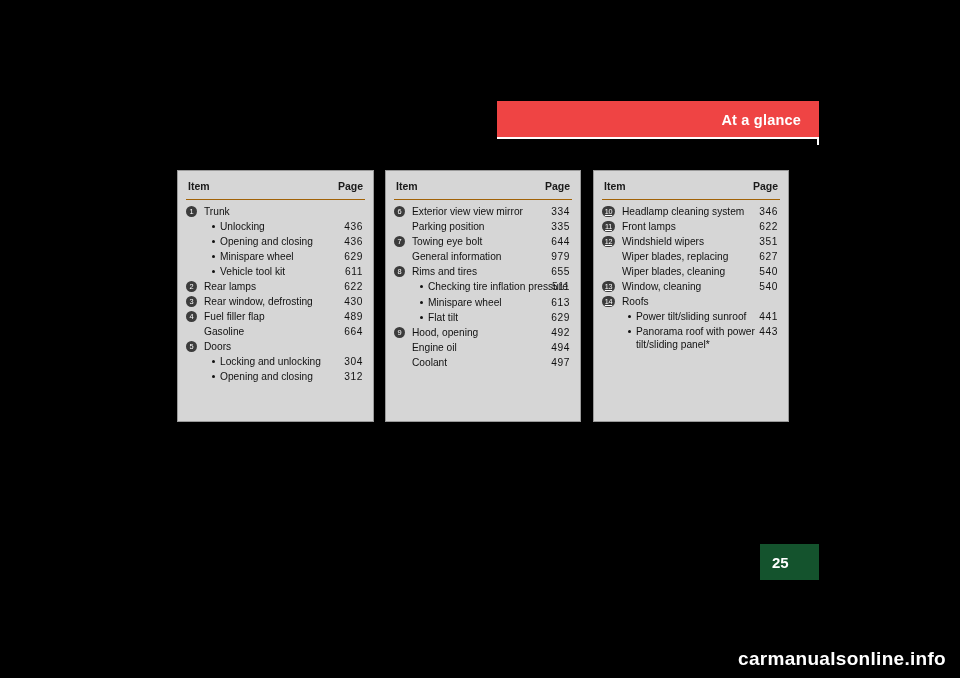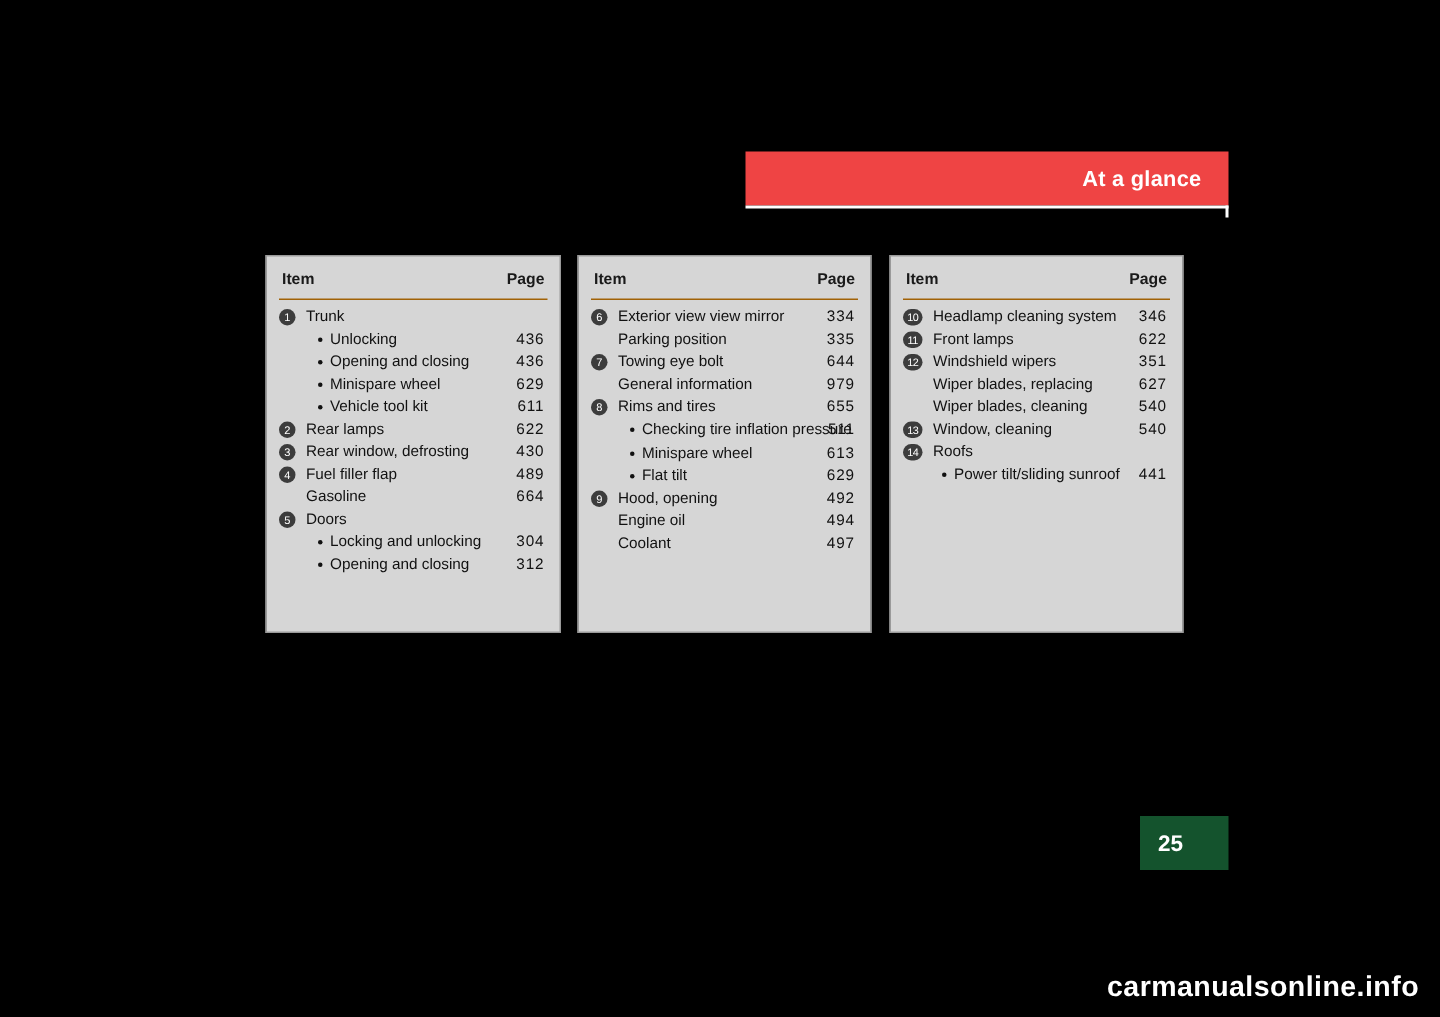--- a/index.html
+++ b/index.html
@@ -148,20 +148,21 @@
     font-size: 7.4px;
     line-height: 11px;
     text-align: center;
     font-family: "Liberation Sans", sans-serif;
   }
   .marker.wide {
     width: 13px;
     border-radius: 6.5px;
     font-size: 7.2px;
     letter-spacing: -0.3px;
+    text-decoration: underline;
   }
   .row.numbered.wide-m .row-label { padding-left: 20px; }
 
   
   .row.plain .row-label { padding-left: 18px; }
   .row.plain.wide-m .row-label { padding-left: 20px; }
 
   
   .row.bullet .row-label {
     padding-left: 34px;
@@ -370,20 +371,25 @@
         </div>
         <div class="row numbered wide-m">
           <span class="marker wide">14</span>
           <div class="row-label">Roofs</div>
         </div>
         <div class="row bullet">
           <span class="bullet-dot"></span>
           <div class="row-label">Power tilt/sliding sunroof</div>
           <div class="row-page">441</div>
         </div>
+        <div class="row bullet two-line">
+          <span class="bullet-dot"></span>
+          <div class="row-label">Panorama roof with power tilt/sliding panel*</div>
+          <div class="row-page">443</div>
+        </div>
       </div>
   </div>
 </div>
 
 <div class="page-tab">
   <div class="page-tab-num">25</div>
 </div>
 
 <div class="watermark">carmanualsonline.info</div>
 

